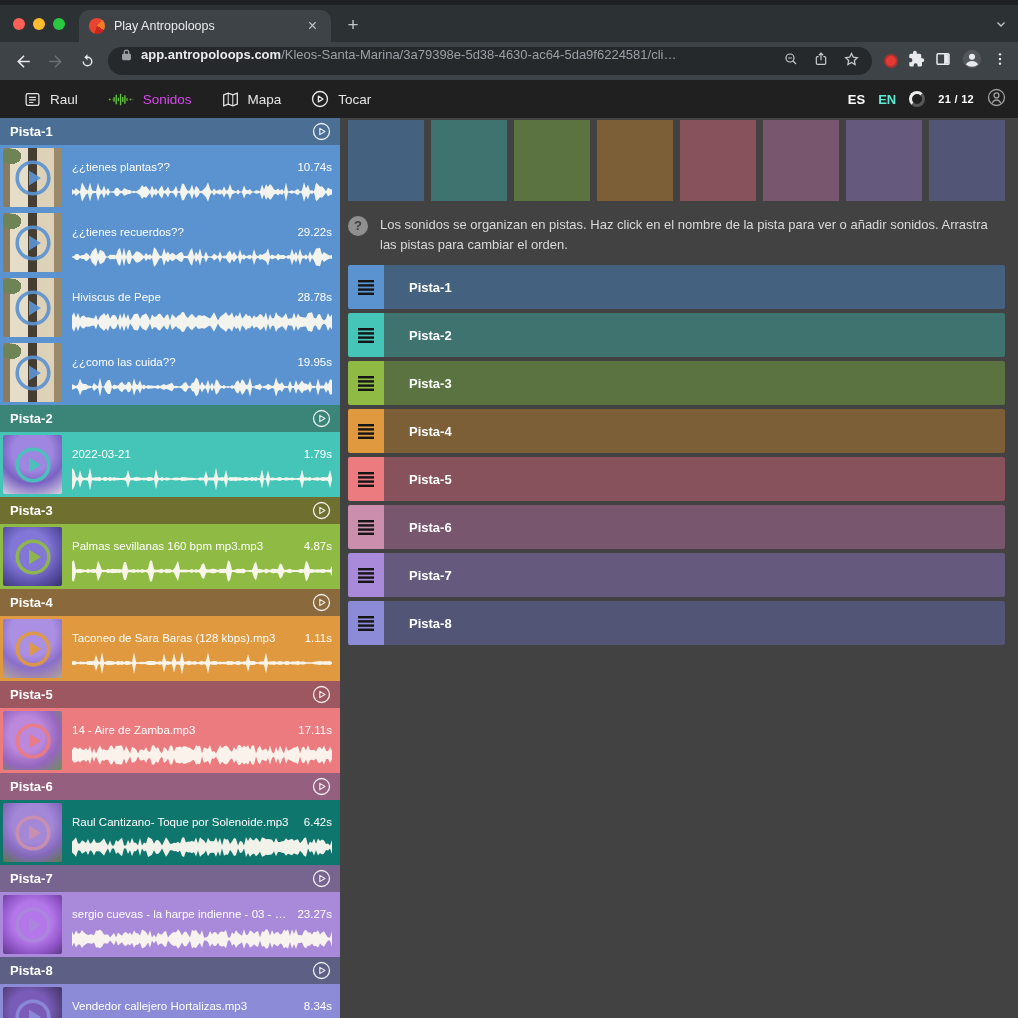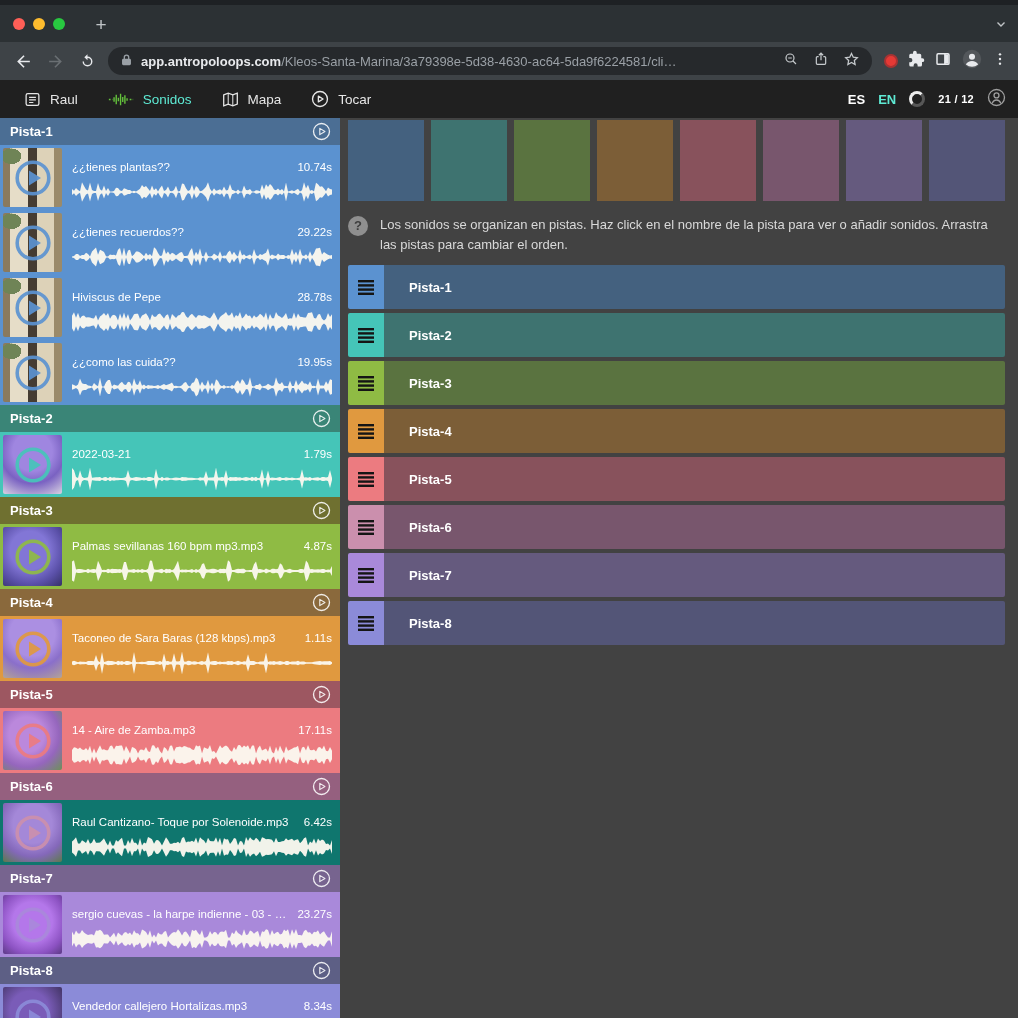--- a/index.html
+++ b/index.html
@@ -18,21 +18,21 @@
     background:conic-gradient(from 200deg,#e8432e 0 55%,#f07b28 55% 78%,#c8271f 78% 100%); }
   .tab-title { flex:1; color:#e8eaed; font-size:12.5px; white-space:nowrap; overflow:hidden; }
   .tab-close { color:#c0c4c7; font-size:16px; line-height:1; cursor:default; padding:2px 4px; }
   .newtab { width:28px; height:28px; margin:0 0 3px 8px; color:#c0c4c7; font-size:19px;
     display:flex; align-items:center; justify-content:center; }
   .tab-chevron { position:absolute; right:10px; top:12px; }
 
   .toolbar { height:38px; background:#3e4347; display:flex; align-items:center; padding:0 8px; gap:2px; }
   .nav-btn { width:30px; height:30px; display:flex; align-items:center; justify-content:center; flex-shrink:0; }
   .urlbar { flex:1; height:28px; background:#26292c; border-radius:14px; display:flex;
-    align-items:center; padding:0 12px; gap:8px; margin:0 4px; min-width:0; }
+    padding:0 12px; gap:8px; margin:0 4px; min-width:0; }
   .url-text { flex:1; font-size:13px; white-space:nowrap; overflow:hidden; min-width:0; }
   .url-host { color:#e8eaed; font-weight:600; }
   .url-path { color:#9aa0a6; }
   .url-icons { display:flex; align-items:center; gap:14px; flex-shrink:0; }
   .ext-icons { display:flex; align-items:center; gap:9px; padding:0 2px 0 6px; flex-shrink:0; }
   .rec-dot { width:14px; height:14px; border-radius:50%; background:#e53935; border:2.5px solid #a83232; }
 
   
   .appbar { height:38px; background:#202020; display:flex; align-items:center; position:relative; }
   .crumbwrap { width:350px; height:38px; position:relative; overflow:hidden; flex-shrink:0; }
@@ -48,21 +48,21 @@
       radial-gradient(15px 9px at 205px 10px,#cf9d7c 60%,transparent 61%),
       radial-gradient(12px 8px at 215px 30px,#7c8a77 60%,transparent 61%),
       repeating-linear-gradient(113deg,#ab967a 0 9px,#8d7a62 9px 14px,#bfa585 14px 24px,#6f6050 24px 28px);
   }
   .crumb-text { position:absolute; left:10px; top:50%; transform:translateY(-50%); z-index:3;
     color:#fff; font-size:13.5px; font-weight:600; text-shadow:0 1px 3px rgba(0,0,0,.75); white-space:nowrap; }
   .crumb-sep { opacity:.95; margin:0 5px; font-weight:700; }
   .map-svg { position:absolute; inset:0; z-index:2; }
   .appnav { display:flex; align-items:center; gap:30px; margin-left:24px; }
   .nav-item { display:flex; align-items:center; gap:9px; color:#e6e6e6; font-size:13.5px; }
-  .nav-item.active { color:#5eead4; }
+  .nav-item.active { color:#d946ef; }
   .appbar-right { margin-left:auto; display:flex; align-items:center; gap:13px; padding-right:12px; }
   .lang { font-size:13px; font-weight:700; color:#fff; }
   .lang.dim { color:#5eead4; }
   .spinner { width:16px; height:16px; border-radius:50%; border:3px solid #575757;
     border-top-color:#ececec; border-left-color:#ececec; }
   .counter { color:#fff; font-size:11px; font-weight:700; letter-spacing:.3px; }
 
   
   .content { display:flex; height:900px; background:#424242; }
   aside { width:340px; flex-shrink:0; overflow:hidden; }
@@ -109,20 +109,25 @@
 
 <div>
   <div class="window-top"></div>
 
   <div class="tabstrip">
     <div class="traffic">
       <span class="light red"></span>
       <span class="light yellow"></span>
       <span class="light green"></span>
     </div>
+    <div class="tab">
+      <span class="favicon"></span>
+      <span class="tab-title">Play Antropoloops</span>
+      <span class="tab-close">×</span>
+    </div>
     <div class="newtab">+</div>
     <div class="tab-chevron">
       <svg width="14" height="14" viewBox="0 0 24 24" fill="none" stroke="#c0c4c7" stroke-width="2.4">
           <path d="M6 9.5l6 6 6-6"></path>
         </svg>
     </div>
   </div>
 
   <div class="toolbar">
     <div class="nav-btn">

